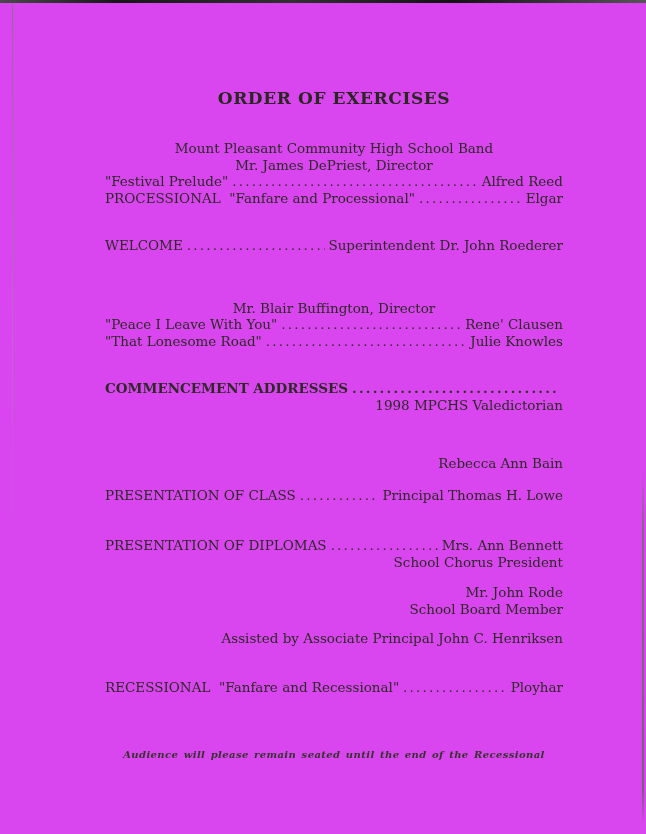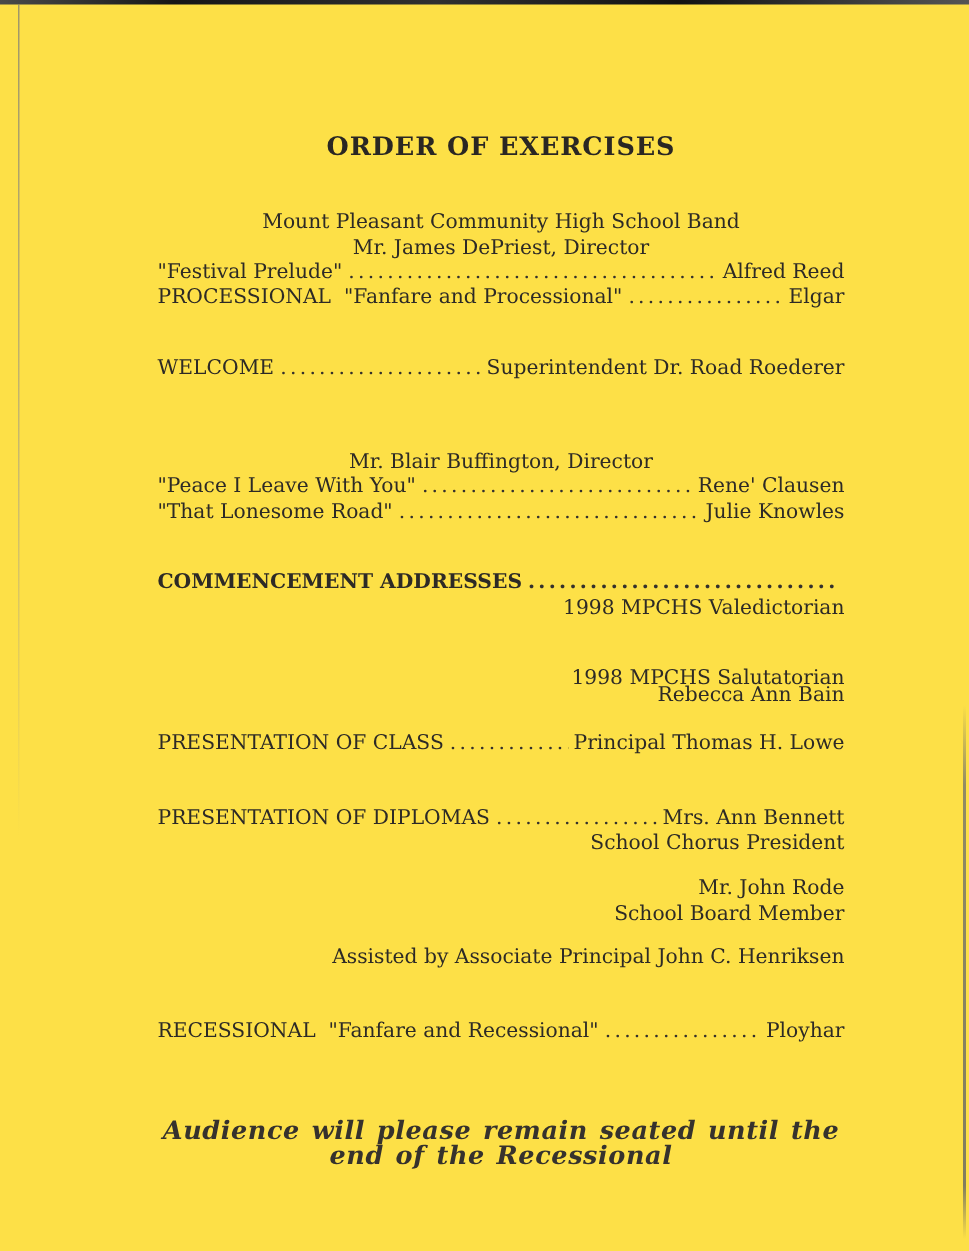--- a/index.html
+++ b/index.html
@@ -1,21 +1,21 @@
 <!DOCTYPE html>
 <html><head>
 <meta charset="utf-8">
 <style>
   html, body { margin: 0; padding: 0; background: #e8e8e8; }
   .page {
     position: relative;
     width: 646px;
     height: 834px;
     margin: 0 auto;
-    background: #fde047;
+    background: #d946ef;
     overflow: hidden;
     font-family: "DejaVu Serif", "Liberation Serif", serif;
     color: #2d2a26;
   }
   
   .scan-top {
     position: absolute; top: 0; left: 0; right: 0; height: 3px;
     background: linear-gradient(90deg, #4a4a4a, #161616 18%, #303030 45%, #121212 70%, #555 100%);
   }
   .scan-left {
@@ -57,21 +57,21 @@
   .t-rebecca        { top: 427px; margin-top: 28px; }
   .t-salutatorian   { top: 444px; }
   .t-pres-class     { top: 487px; }
   .t-pres-diplomas  { top: 537px; }
   .t-board-president{ top: 554px; }
   .t-john-rode      { top: 584px; }
   .t-board-member   { top: 601px; }
   .t-assisted       { top: 630px; }
   .t-recessional    { top: 679px; }
   .footer-note {
-    top: 746px; font-size: 17px; font-weight: bold; font-style: italic;
+    top: 746px; font-size: 10px; font-weight: bold; font-style: italic;
     letter-spacing: .4px; word-spacing: 1.5px; color: #36322d;
   }
 </style>
 </head>
 <body>
 
 <div class="page">
   <div class="scan-top"></div>
   <div class="scan-left"></div>
   <div class="scan-right"></div>
@@ -90,21 +90,21 @@
     </div>
     <div class="line t-processional leader">
       <span class="lbl">PROCESSIONAL  "Fanfare and Processional"</span>
       <span class="dots">............................................................................................................................................................................................................................................................................................................</span>
       <span class="credit">Elgar</span>
     </div>
 
     <div class="line t-welcome leader">
       <span class="lbl">WELCOME</span>
       <span class="dots">............................................................................................................................................................................................................................................................................................................</span>
-      <span class="credit">Superintendent Dr. Road Roederer</span>
+      <span class="credit">Superintendent Dr. John Roederer</span>
     </div>
 
     <div class="line t-chorus-director center">Mr. Blair Buffington, Director</div>
 
     <div class="line t-peace leader">
       <span class="lbl">"Peace I Leave With You"</span>
       <span class="dots">............................................................................................................................................................................................................................................................................................................</span>
       <span class="credit">Rene' Clausen</span>
     </div>
     <div class="line t-lonesome leader">
@@ -112,21 +112,20 @@
       <span class="dots">............................................................................................................................................................................................................................................................................................................</span>
       <span class="credit">Julie Knowles</span>
     </div>
 
     <div class="line t-commencement leader">
       <span class="lbl">COMMENCEMENT ADDRESSES</span>
       <span class="dots">............................................................................................................................................................................................................................................................................................................</span>
     </div>
     <div class="line t-valedictorian right">1998 MPCHS Valedictorian</div>
     <div class="line t-rebecca right">Rebecca Ann Bain</div>
-    <div class="line t-salutatorian right">1998 MPCHS Salutatorian</div>
 
     <div class="line t-pres-class leader">
       <span class="lbl">PRESENTATION OF CLASS</span>
       <span class="dots">............................................................................................................................................................................................................................................................................................................</span>
       <span class="credit">Principal Thomas H. Lowe</span>
     </div>
 
     <div class="line t-pres-diplomas leader">
       <span class="lbl">PRESENTATION OF DIPLOMAS</span>
       <span class="dots">............................................................................................................................................................................................................................................................................................................</span>

